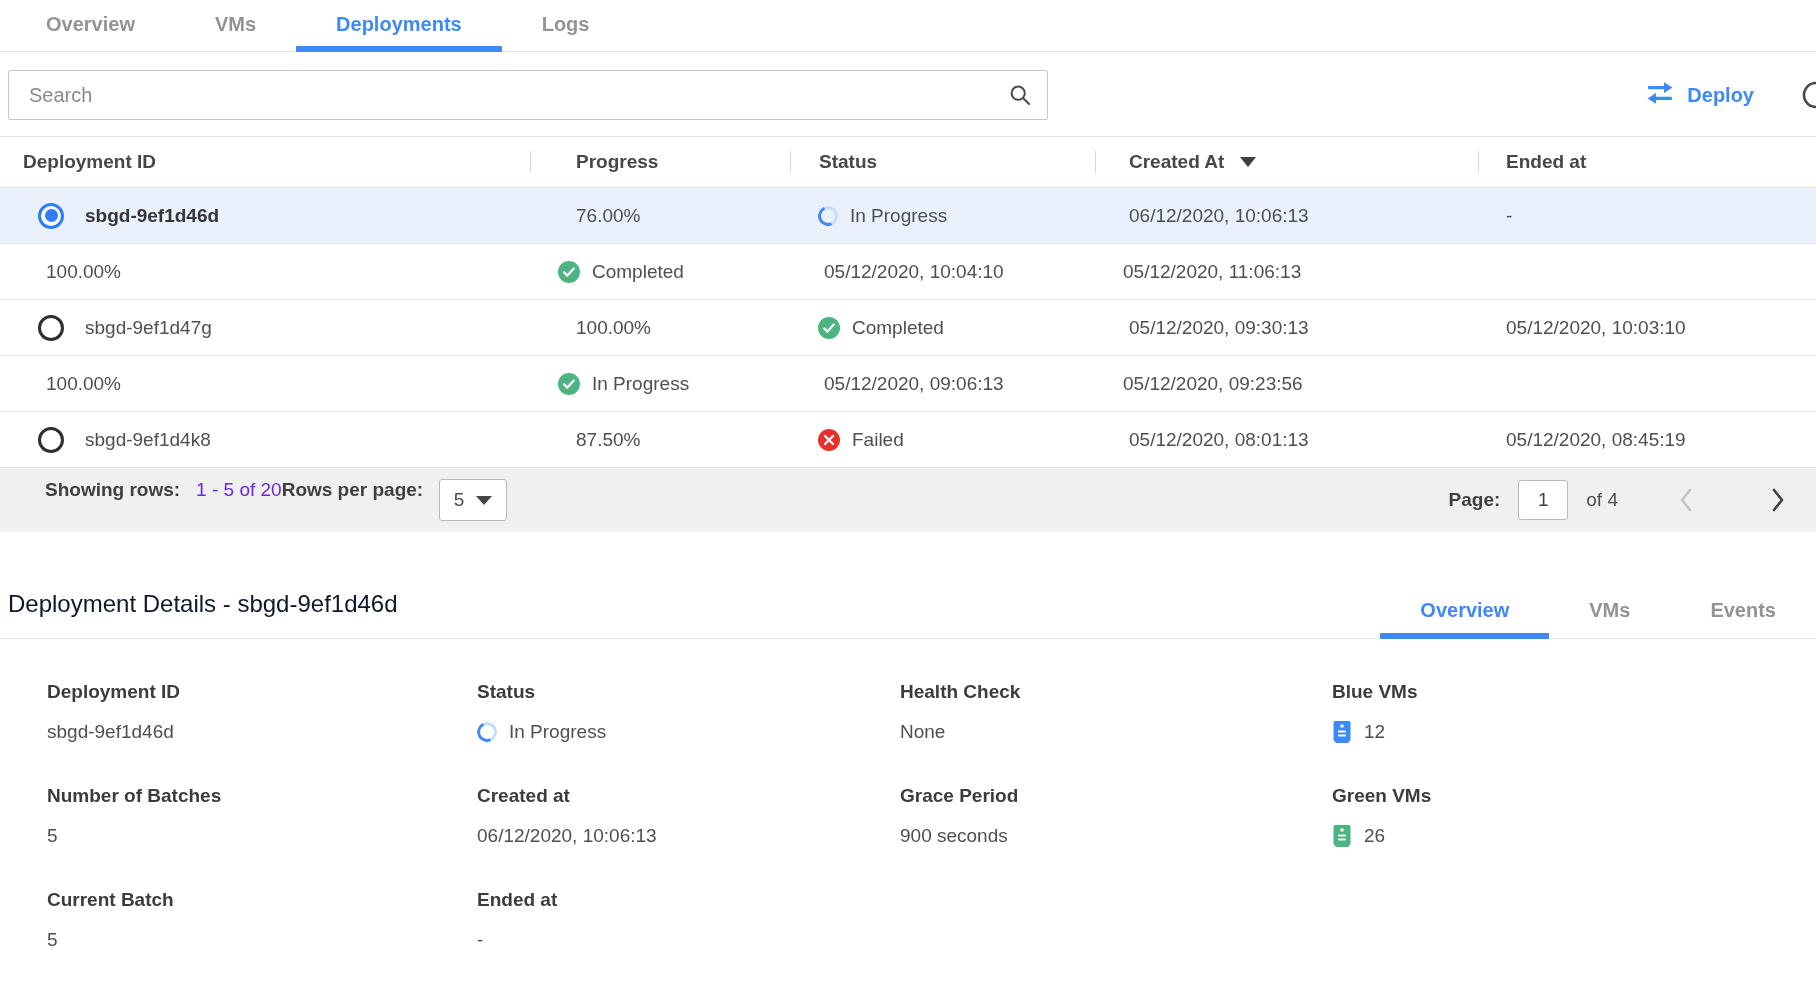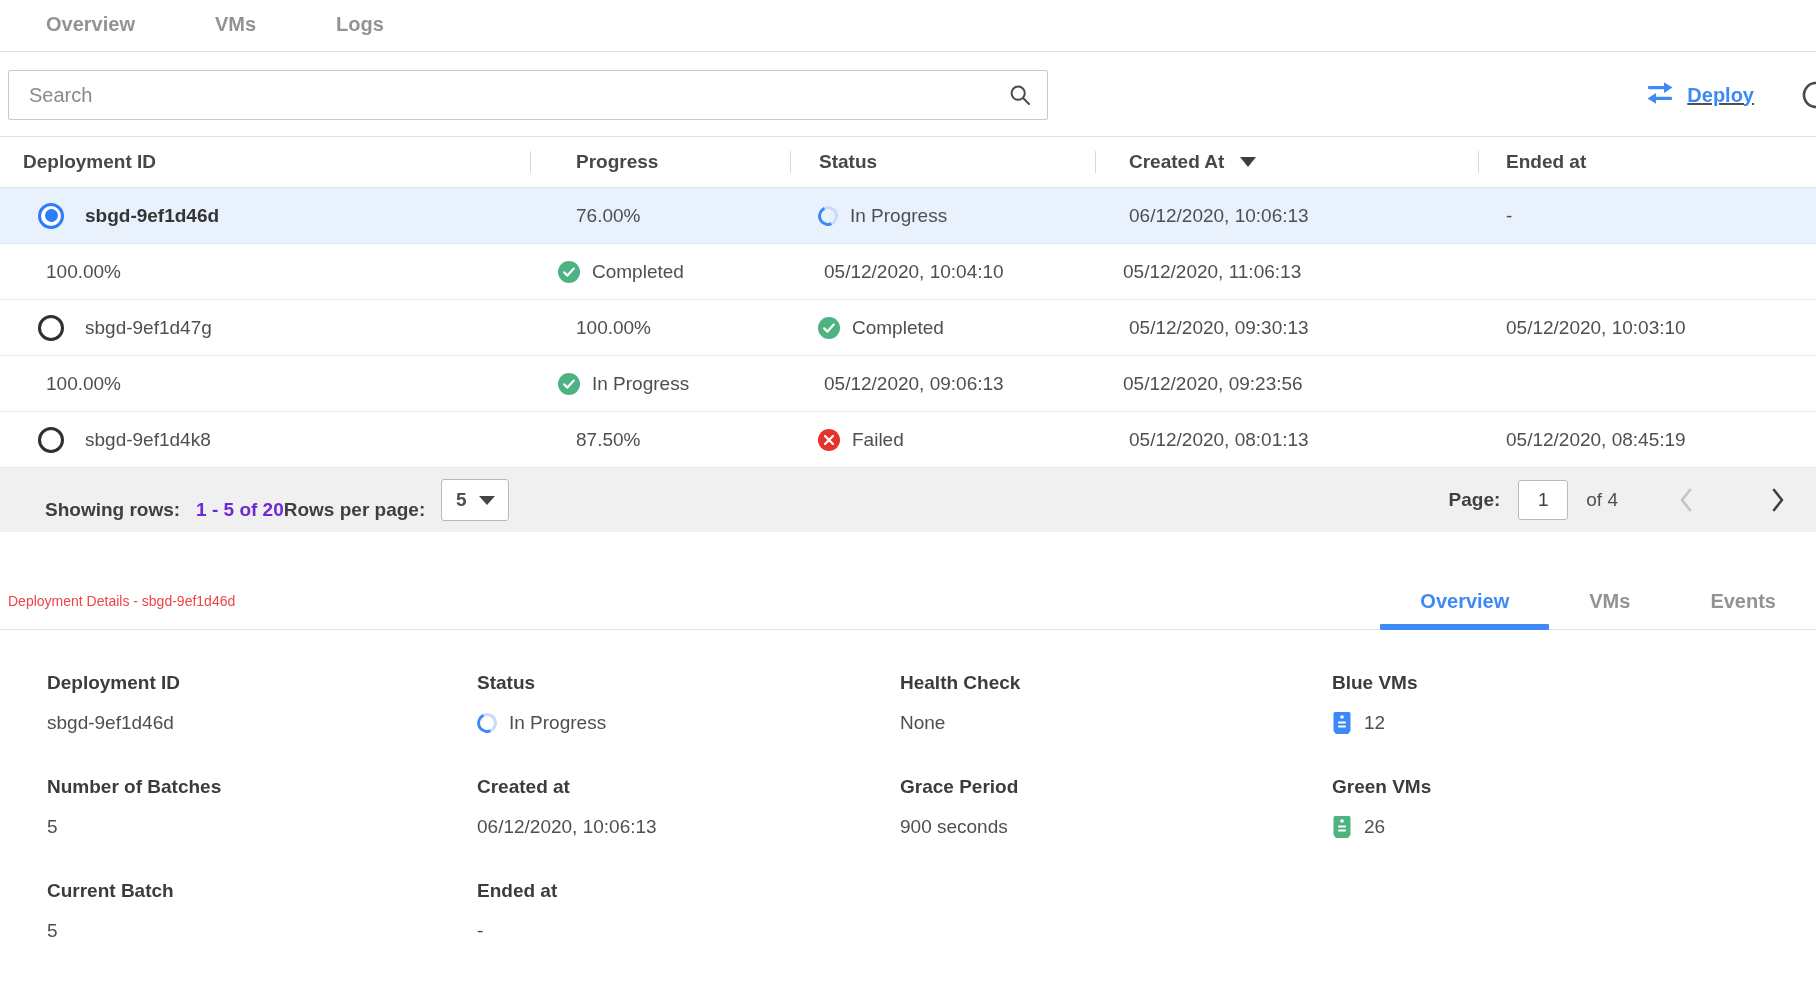--- a/index.html
+++ b/index.html
@@ -6,21 +6,21 @@
   html, body { width: 1816px; height: 992px; overflow: hidden; background: #fff; }
   body { font-family: "Liberation Sans", "DejaVu Sans", sans-serif; color: #4f4f4f; font-size: 19px; }
 
   
   .tabbar { display: flex; padding-left: 6px; border-bottom: 1px solid #e2e2e2; height: 52px; align-items: flex-end; }
   .tab { position: relative; padding: 0 40px 15px 40px; font-weight: 700; font-size: 20px; color: #939393; cursor: pointer; }
   .tab.active { color: #3d8af7; }
   .tab.active::after { content: ""; position: absolute; left: 0; right: 0; bottom: -1px; height: 6px; background: #3d8af7; border-radius: 1px; }
 
   
-  .toolbar { display: flex; align-items: center; justify-content: space-between; margin: 18px 0 16px 0; padding: 0 0 0 8px; text-decoration: underline; }
+  .toolbar { display: flex; align-items: center; justify-content: space-between; margin: 18px 0 16px 0; padding: 0 0 0 8px; }
   .search-wrap { position: relative; width: 1040px; }
   .search-input { width: 100%; height: 50px; border: 1px solid #c9c9c9; border-radius: 2px; font-size: 20px; padding: 0 54px 0 20px; color: #444; outline: none; font-family: inherit; }
   .search-input::placeholder { color: #8a8a8a; }
   .search-icon { position: absolute; right: 16px; top: 13px; width: 24px; height: 24px; }
   .toolbar-right { display: flex; align-items: center; gap: 46px; margin-right: -16px; }
   .deploy-btn { display: flex; align-items: center; gap: 12px; background: none; border: none; color: #3d8af7; font-weight: 700; font-size: 20px; cursor: pointer; font-family: inherit; }
   .refresh-btn { width: 32px; height: 32px; background: none; border: none; cursor: pointer; padding: 0; }
 
   
   .grid-cols { display: grid; grid-template-columns: 530px 260px 305px 383px 1fr; }
@@ -47,47 +47,48 @@
   .radio { width: 26px; height: 26px; border-radius: 50%; border: 3px solid #2f2f2f; background: #fff; flex: none; display: flex; align-items: center; justify-content: center; }
   .radio.checked { border-color: #2f7df6; }
   .radio.checked::after { content: ""; width: 13px; height: 13px; border-radius: 50%; background: #2f7df6; }
 
   .spinner { width: 20px; height: 20px; border-radius: 50%; border: 3px solid #c7dcfa; border-left-color: #3d8af7; border-bottom-color: #3d8af7; transform: rotate(20deg); flex: none; }
   .status-svg { flex: none; }
 
   
   .tfoot { height: 64px; background: #f0f0f0; display: flex; align-items: center; justify-content: space-between; padding: 0 30px 0 45px; }
   .tfoot b { color: #3f3f3f; }
-  .foot-left { display: flex; align-items: flex-end; font-weight: bold; }
+  .foot-left { display: flex; align-items: flex-start; }
   .foot-left .gap-lg { }
   .val { margin-left: 16px; color: #6d28d9; }
   .select-box { margin-left: 16px; width: 68px; height: 42px; background: #fff; border: 1px solid #b9b9b9; border-radius: 3px; display: flex; align-items: center; justify-content: center; gap: 12px; cursor: pointer; }
   .select-box .caret { width: 0; height: 0; border-left: 8px solid transparent; border-right: 8px solid transparent; border-top: 9px solid #454545; }
   .foot-right { display: flex; align-items: center; }
   .page-input { width: 50px; height: 40px; border: 1px solid #b9b9b9; border-radius: 3px; background: #fff; text-align: center; font-size: 19px; color: #3f3f3f; margin: 0 18px; outline: none; font-family: inherit; }
   .chev { background: none; border: none; cursor: pointer; padding: 0; display: flex; align-items: center; }
   .chev.left { margin-left: 60px; color: #c4c4c4; }
   .chev.right { margin-left: 74px; color: #3f3f3f; }
 
   
   .details-header { display: flex; align-items: flex-end; justify-content: space-between; margin-top: 58px; border-bottom: 1px solid #e4e4e4; padding-left: 8px; }
-  .details-title { font-size: 14px; color: #ef4444; padding-bottom: 20px; }
+  .details-title { font-size: 24px; color: #0f172a; padding-bottom: 20px; }
   .details-tabs { display: flex; }
   .details-tabs .tab { font-size: 20px; padding-bottom: 16px; }
 
   .details-grid { display: grid; grid-template-columns: 430px 423px 432px 1fr; padding: 42px 0 0 47px; row-gap: 40px; }
   .field-label { font-weight: 700; color: #3c3c3c; margin-bottom: 16px; font-size: 19px; }
   .field-value { display: flex; align-items: center; gap: 12px; color: #4f4f4f; font-size: 19px; min-height: 26px; }
 </style>
 </head>
 <body>
 
 <nav class="tabbar" id="top-tabs">
     <div class="tab">Overview</div>
     <div class="tab">VMs</div>
+    <div class="tab active">Deployments</div>
     <div class="tab">Logs</div>
   </nav>
 
 <div class="toolbar">
   <div class="search-wrap">
     <input class="search-input" type="text" placeholder="Search" style="">
     <span class="search-icon">
       <svg width="24" height="24" viewBox="0 0 24 24" fill="none" stroke="#4a4a4a" stroke-width="2" stroke-linecap="round">
         <circle cx="10.2" cy="10.2" r="6.6"></circle>
           <line x1="15.3" y1="15.3" x2="21" y2="21"></line>

